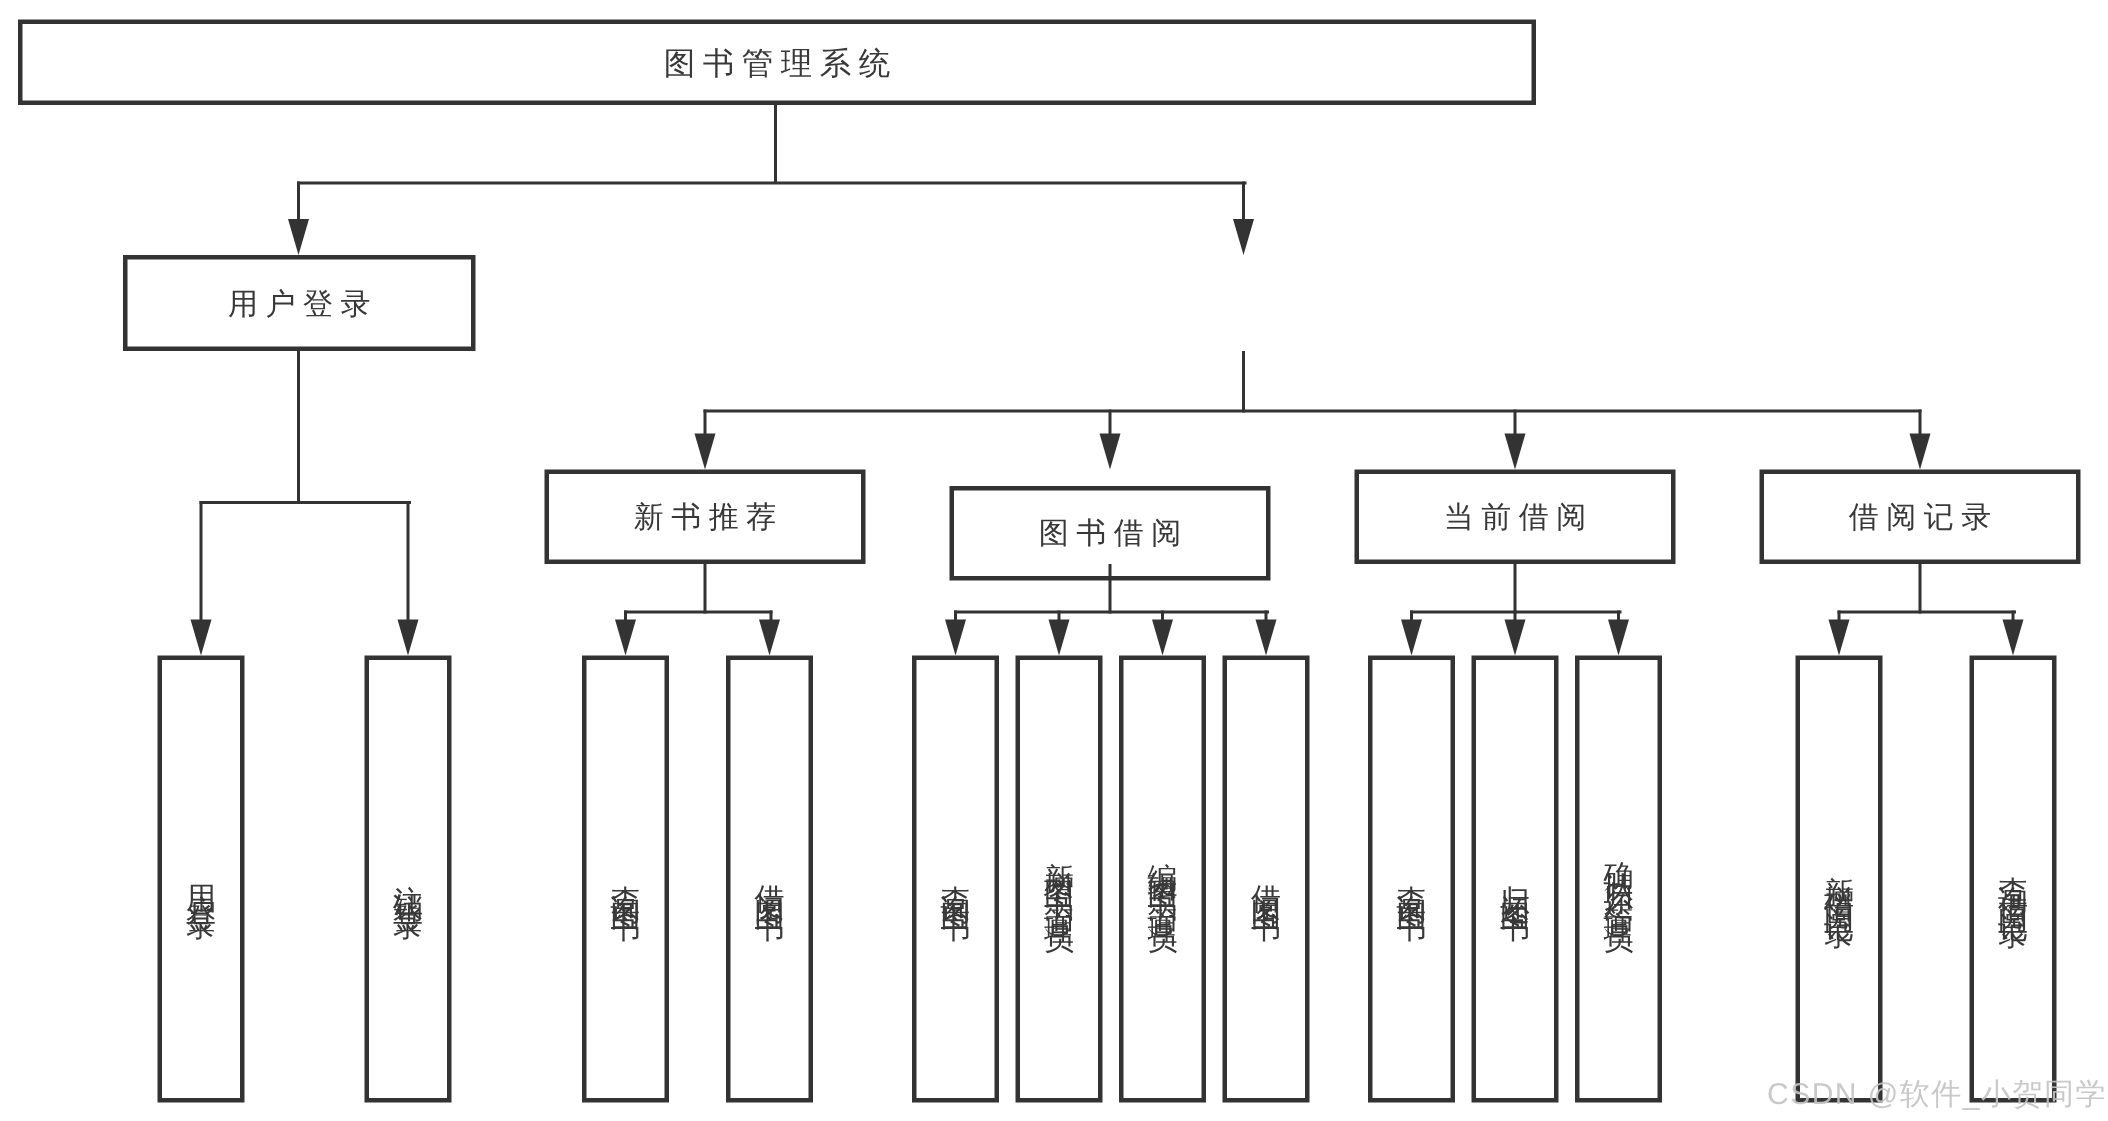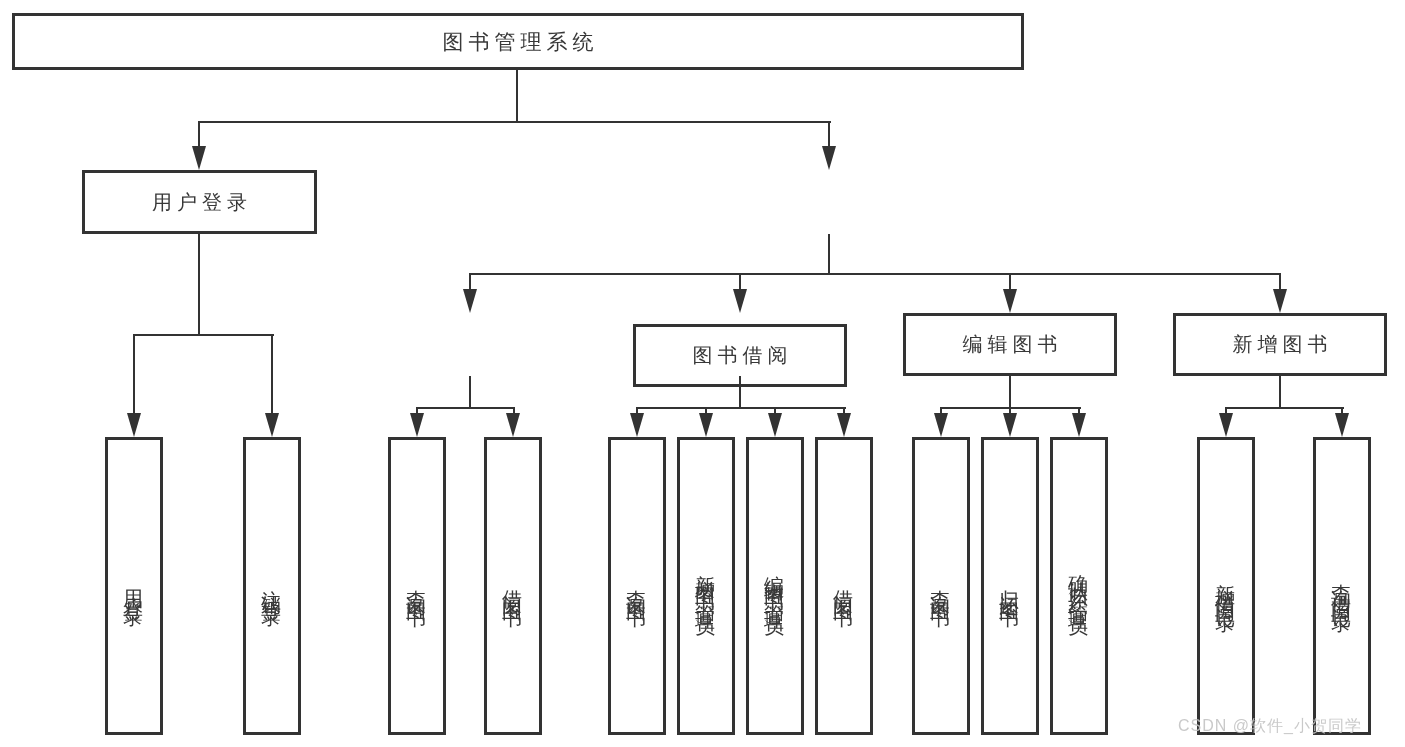--- a/index.html
+++ b/index.html
@@ -39,49 +39,52 @@
   .arr{
     position:absolute;
     width:0;height:0;
     border-left:7px solid transparent;
     border-right:7px solid transparent;
     border-top:24px solid #333333;
   }
   .watermark{
     position:absolute;
     left:1178px;top:716px;
-    font-size:16px;
+    font-size:20px;
     color:#c4c4c4;
     opacity:0.9;
     white-space:nowrap;
     z-index:9;
     letter-spacing:1px;
   }
 </style>
 </head>
 <body>
 
 <div class="canvas">
 
   <div class="box" style="left:12px;top:13px;width:1012px;height:57px;">
     <span class="h-label root-label">图书管理系统</span>
   </div>
 
   <div class="box" style="left:82px;top:170px;width:235px;height:64px;">
     <span class="h-label">用户登录</span>
   </div>
 
+  <div class="box" style="left:363px;top:313px;width:214px;height:63px;">
+    <span class="h-label">新书推荐</span>
+  </div>
   <div class="box" style="left:633px;top:313px;width:214px;height:63px;margin-top:11px;">
     <span class="h-label">图书借阅</span>
   </div>
   <div class="box" style="left:903px;top:313px;width:214px;height:63px;">
-    <span class="h-label">编辑图书</span>
+    <span class="h-label">当前借阅</span>
   </div>
   <div class="box" style="left:1173px;top:313px;width:214px;height:63px;">
-    <span class="h-label">新增图书</span>
+    <span class="h-label">借阅记录</span>
   </div>
 
   <div class="box" style="left:105px;top:437px;width:58px;height:298px;">
     <span class="v-label">用户登录</span>
   </div>
   <div class="box" style="left:243px;top:437px;width:58px;height:298px;">
     <span class="v-label">注销登录</span>
   </div>
 
   <div class="box" style="left:388px;top:437px;width:58px;height:298px;">

